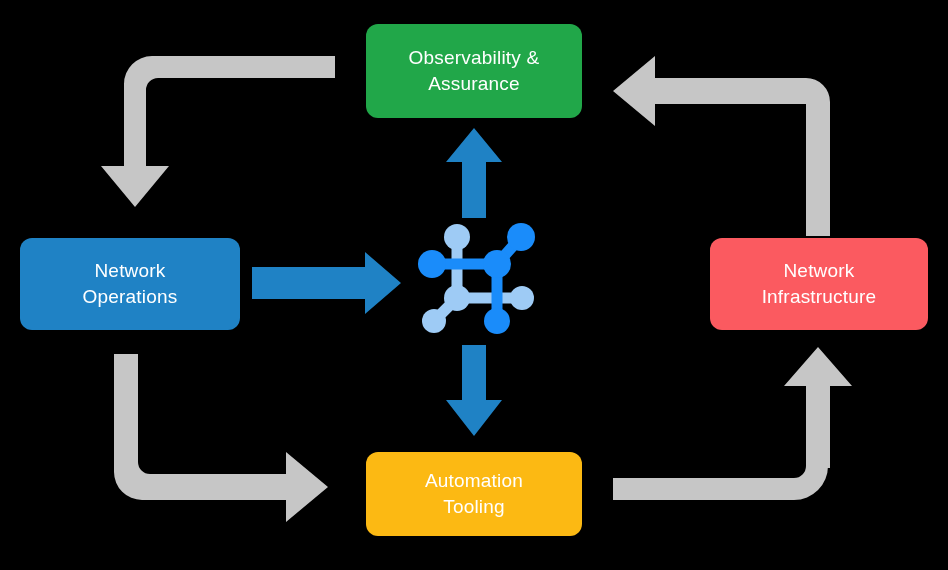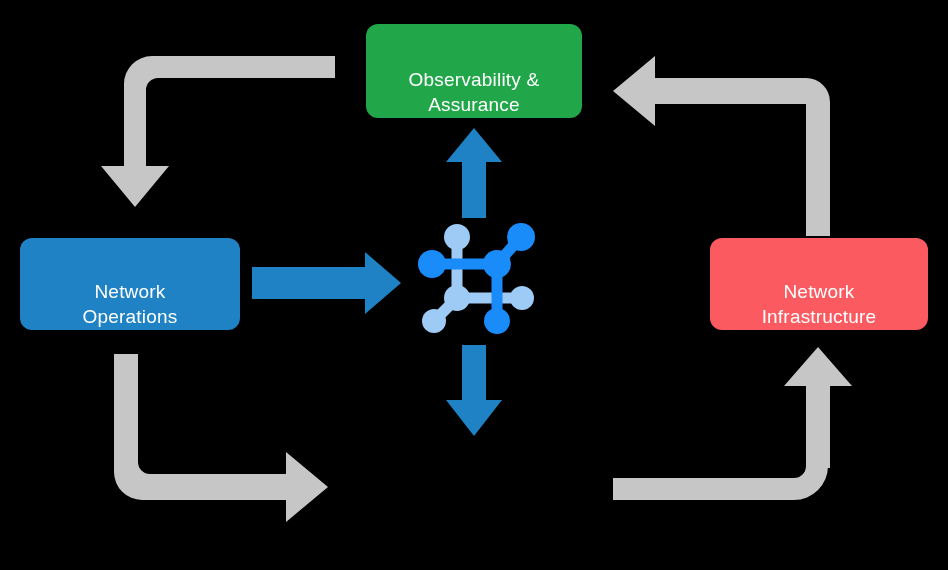--- a/index.html
+++ b/index.html
@@ -22,21 +22,21 @@
   #diagram-svg {
     position: absolute;
     left: 0;
     top: 0;
     width: 948px;
     height: 570px;
   }
   .node-box {
     position: absolute;
     display: flex;
-    align-items: flex-end;
+    align-items: center;
     justify-content: center;
     text-align: center;
     border-radius: 12px;
     color: #ffffff;
     font-size: 19px;
     line-height: 1.35;
     font-weight: 400;
     letter-spacing: 0.2px;
     white-space: pre-line;
     box-sizing: border-box;
@@ -189,14 +189,18 @@
   <div class="node-box" id="box-network-operations">
     <span>Network
 Operations</span>
   </div>
 
   <div class="node-box" id="box-network-infrastructure">
     <span>Network
 Infrastructure</span>
   </div>
 
+  <div class="node-box" id="box-automation-tooling">
+    <span>Automation
+Tooling</span>
+  </div>
 
 </div>
 
 </body></html>

